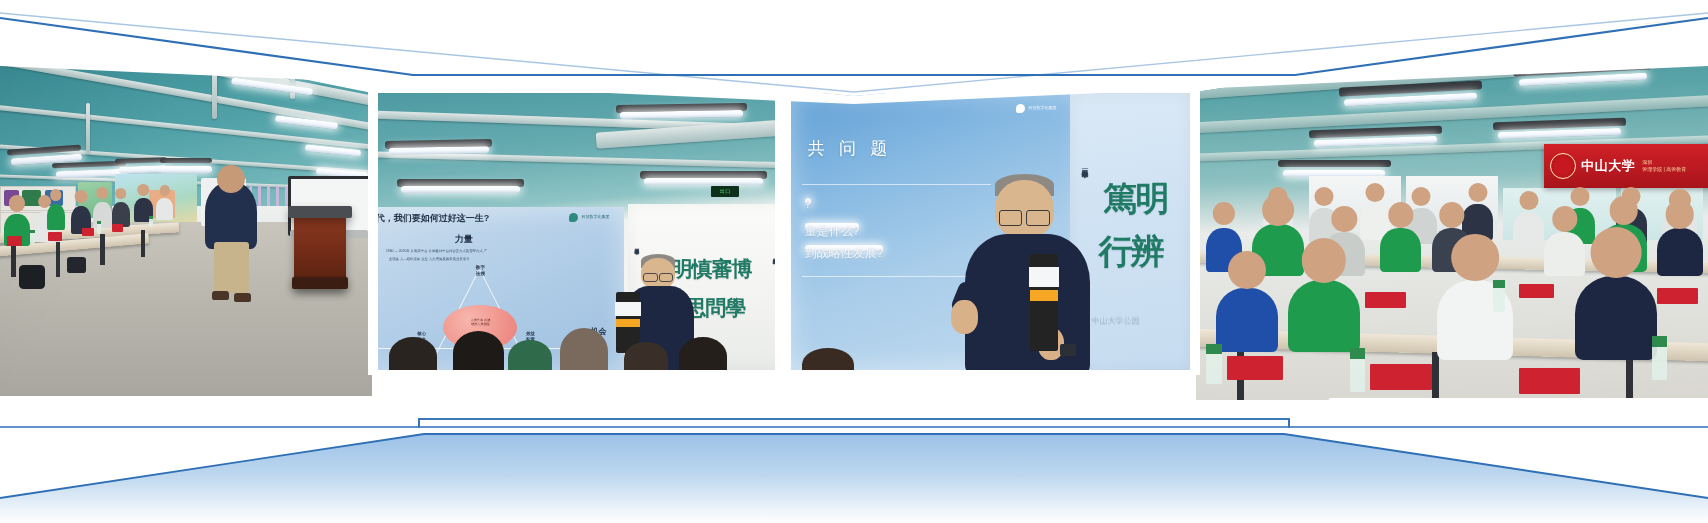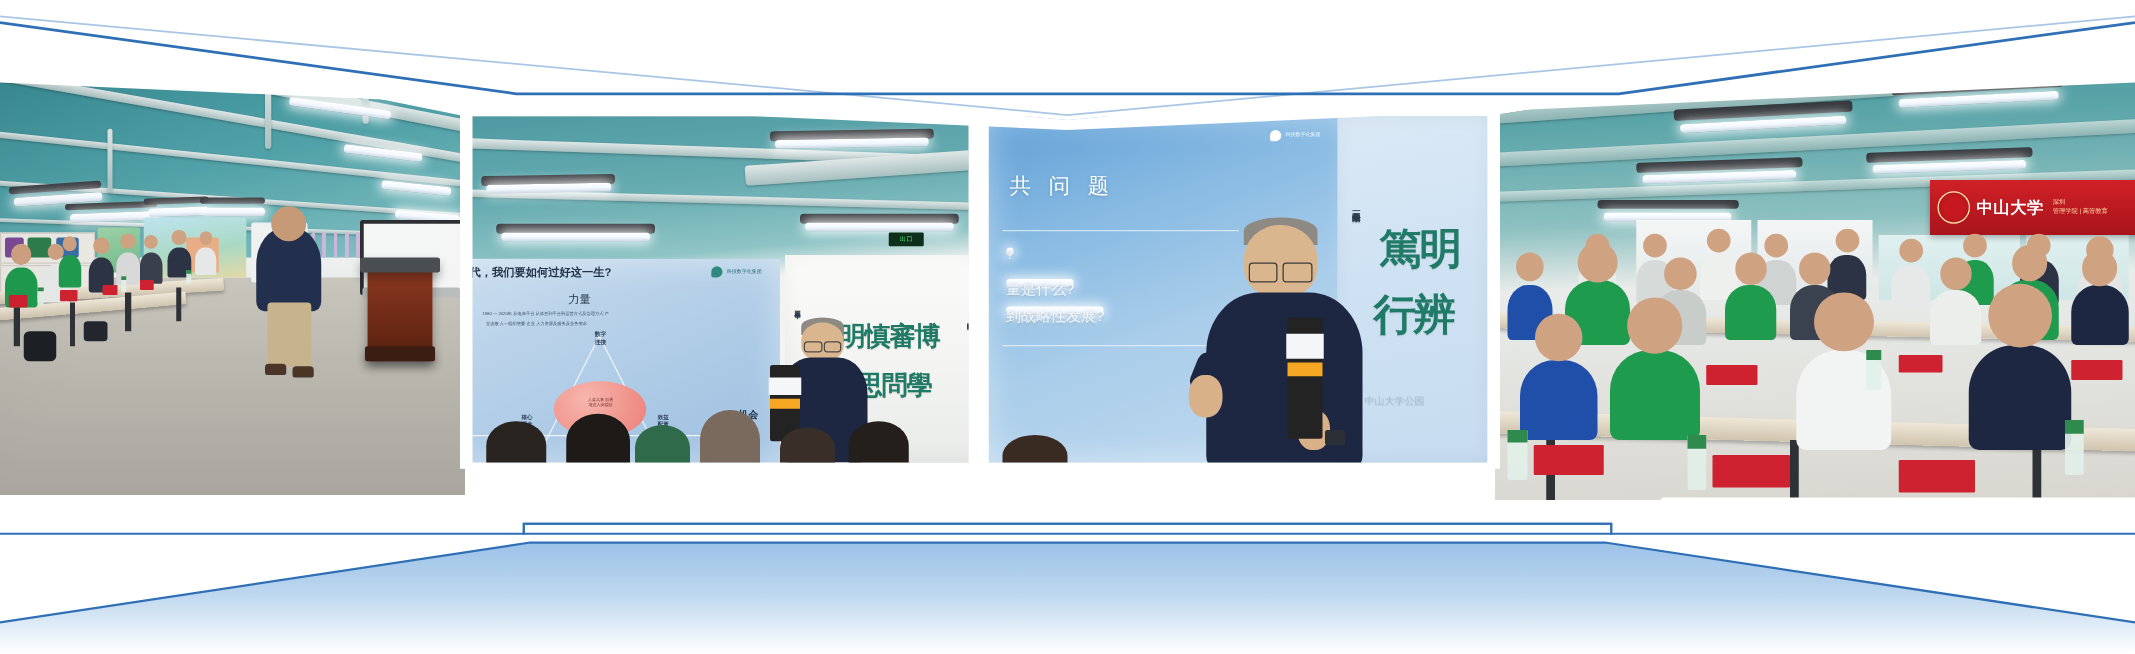--- a/index.html
+++ b/index.html
@@ -288,21 +288,21 @@
       <div class="exit-sign" style="left:84%;top:33.5%;width:7%;height:4%;">
         <span>出口</span>
       </div>
 
       <div class="slide-screen" style="left:-10%;top:41%;width:72%;height:59%;">
         <div class="slide-logo" style="right:5%;top:4%;">
           <span class="mark"></span>
           <span class="txt">科技数字化集团</span>
         </div>
         <div class="slide-title" style="left:4%;top:3.5%;font-size:9px;font-weight:700;color:#233449;">化的时代，我们要如何过好这一生?</div>
-        <div class="slide-title" style="left:41%;top:16%;font-size:9px;font-weight:400;color:#1f3044;">力量</div>
+        <div class="slide-title" style="left:41%;top:16%;font-size:9px;font-weight:700;color:#1f3044;">力量</div>
         <div class="slide-body" style="left:17%;top:26%;font-size:3.4px;color:#3c4f66;">1960 — 2020年  从电商平台  从体量到平台到运营方式及管理方式  产</div>
         <div class="slide-body" style="left:18%;top:31%;font-size:3.4px;color:#3c4f66;">业连接  人—组织需要  企业  人力资源及服务及业务需求</div>
 
         <div class="tri-diagram" style="left:12%;top:38%;width:76%;height:58%;">
           <div class="edge" style="left:50%;top:0;width:106px;transform:rotate(117deg);"></div>
           <div class="edge" style="left:50%;top:0;width:106px;transform:rotate(63deg);"></div>
           <div class="edge" style="left:2%;top:84%;width:96%;"></div>
           <div class="core" style="left:33%;top:38%;width:34%;height:48%;"></div>
           <div class="tri-label" style="left:33%;top:52%;width:34%;font-size:3.2px;color:#6b2f2c;line-height:1.35;">
             <span>人类共享 自通</span><br>

